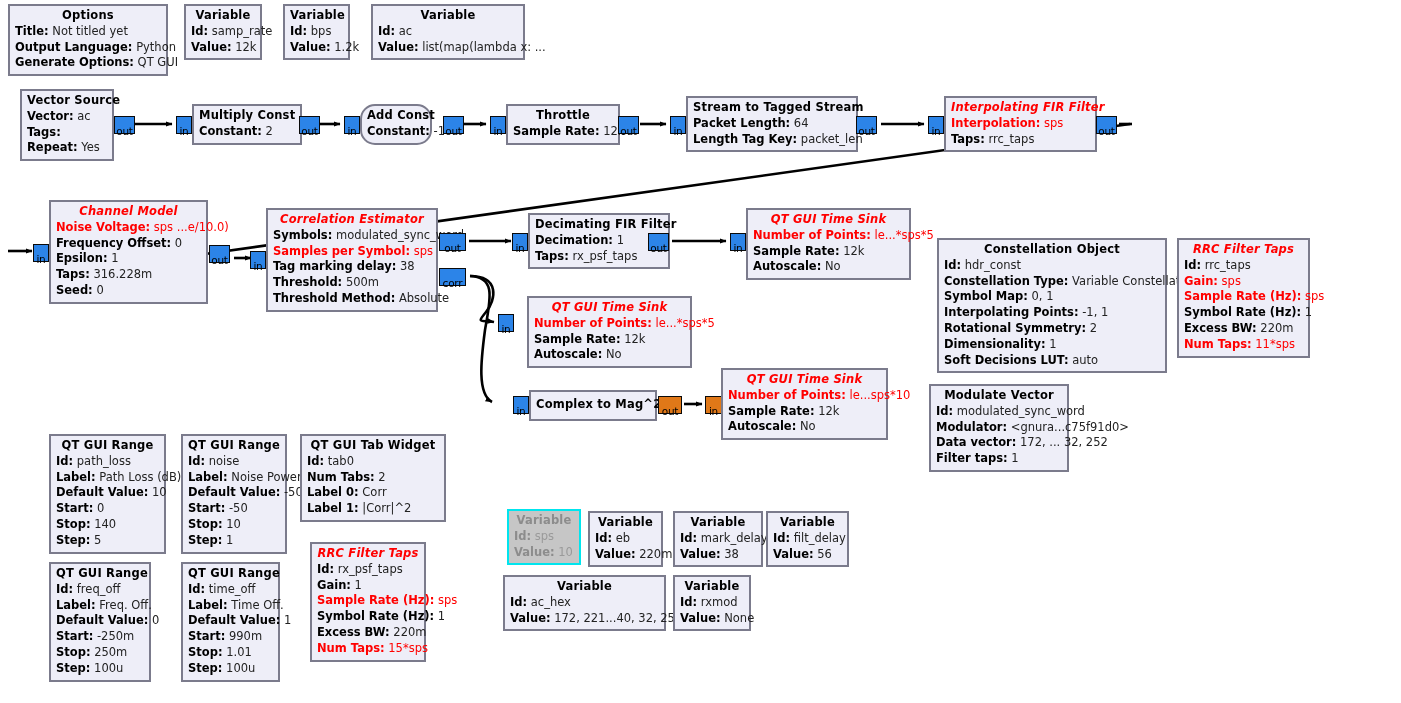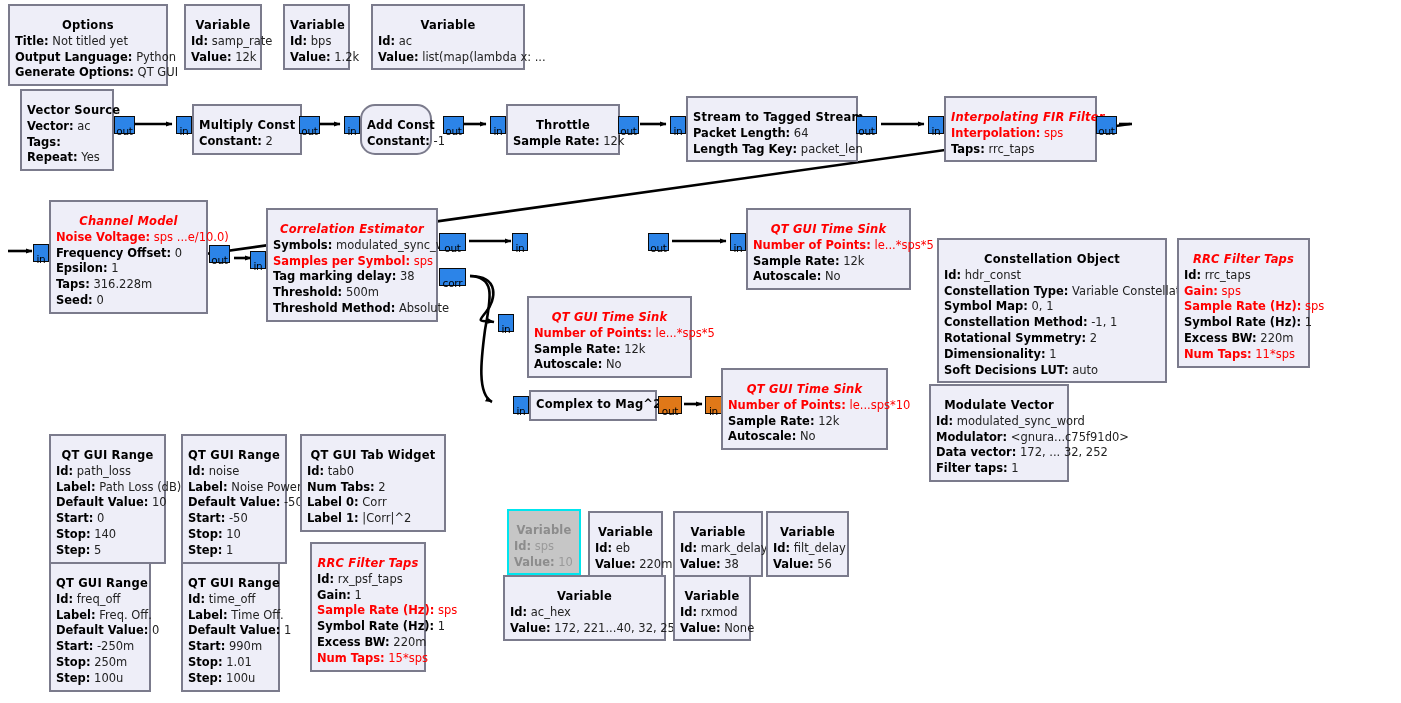--- a/index.html
+++ b/index.html
@@ -26,21 +26,21 @@
     left: 0; top: 0;
     width: 1401px;
     height: 703px;
     pointer-events: none;
   }
   .block {
     position: absolute;
     box-sizing: border-box;
     background: #eeeef8;
     border: 2px solid #7b7b8c;
-    padding: 12px 5px 3px 5px;
+    padding: 2px 5px 3px 5px;
     font-size: 11.5px;
     line-height: 15.8px;
     color: #000;
     white-space: nowrap;
   }
   .block.selected {
     background: #c6c6c6;
     border: 2px solid #00e5ee;
     color: #8c8c8c;
   }
@@ -207,20 +207,25 @@
     <span class="prow"><span class="k">Symbols:</span> <span class="v">modulated_sync_word</span></span>
     <span class="prow"><span class="k red">Samples per Symbol:</span> <span class="v red">sps</span></span>
     <span class="prow"><span class="k">Tag marking delay:</span> <span class="v">38</span></span>
     <span class="prow"><span class="k">Threshold:</span> <span class="v">500m</span></span>
     <span class="prow"><span class="k">Threshold Method:</span> <span class="v">Absolute</span></span>
   </div>
   <div class="port" style="left:439px; top:233px; width:27px;">out</div>
   <div class="port" style="left:439px; top:268px; width:27px;">corr</div>
 
   <div class="port" style="left:512px; top:233px; width:16px;">in</div>
+  <div class="block" style="left:528px; top:213px; width:142px;">
+    <span class="btitle">Decimating FIR Filter</span>
+    <span class="prow"><span class="k">Decimation:</span> <span class="v">1</span></span>
+    <span class="prow"><span class="k">Taps:</span> <span class="v">rx_psf_taps</span></span>
+  </div>
   <div class="port" style="left:648px; top:233px; width:21px;">out</div>
 
   <div class="port" style="left:730px; top:233px; width:16px;">in</div>
   <div class="block" style="left:746px; top:208px; width:165px;">
     <span class="btitle red">QT GUI Time Sink</span>
     <span class="prow"><span class="k red">Number of Points:</span> <span class="v red">le...*sps*5</span></span>
     <span class="prow"><span class="k">Sample Rate:</span> <span class="v">12k</span></span>
     <span class="prow"><span class="k">Autoscale:</span> <span class="v">No</span></span>
   </div>
 
@@ -244,21 +249,21 @@
     <span class="prow"><span class="k red">Number of Points:</span> <span class="v red">le...sps*10</span></span>
     <span class="prow"><span class="k">Sample Rate:</span> <span class="v">12k</span></span>
     <span class="prow"><span class="k">Autoscale:</span> <span class="v">No</span></span>
   </div>
 
   <div class="block" style="left:937px; top:238px; width:230px;">
     <span class="btitle">Constellation Object</span>
     <span class="prow"><span class="k">Id:</span> <span class="v">hdr_const</span></span>
     <span class="prow"><span class="k">Constellation Type:</span> <span class="v">Variable Constellation</span></span>
     <span class="prow"><span class="k">Symbol Map:</span> <span class="v">0, 1</span></span>
-    <span class="prow"><span class="k">Constellation Method:</span> <span class="v">-1, 1</span></span>
+    <span class="prow"><span class="k">Interpolating Points:</span> <span class="v">-1, 1</span></span>
     <span class="prow"><span class="k">Rotational Symmetry:</span> <span class="v">2</span></span>
     <span class="prow"><span class="k">Dimensionality:</span> <span class="v">1</span></span>
     <span class="prow"><span class="k">Soft Decisions LUT:</span> <span class="v">auto</span></span>
   </div>
 
   <div class="block" style="left:1177px; top:238px; width:133px;">
     <span class="btitle red">RRC Filter Taps</span>
     <span class="prow"><span class="k">Id:</span> <span class="v">rrc_taps</span></span>
     <span class="prow"><span class="k red">Gain:</span> <span class="v red">sps</span></span>
     <span class="prow"><span class="k red">Sample Rate (Hz):</span> <span class="v red">sps</span></span>

